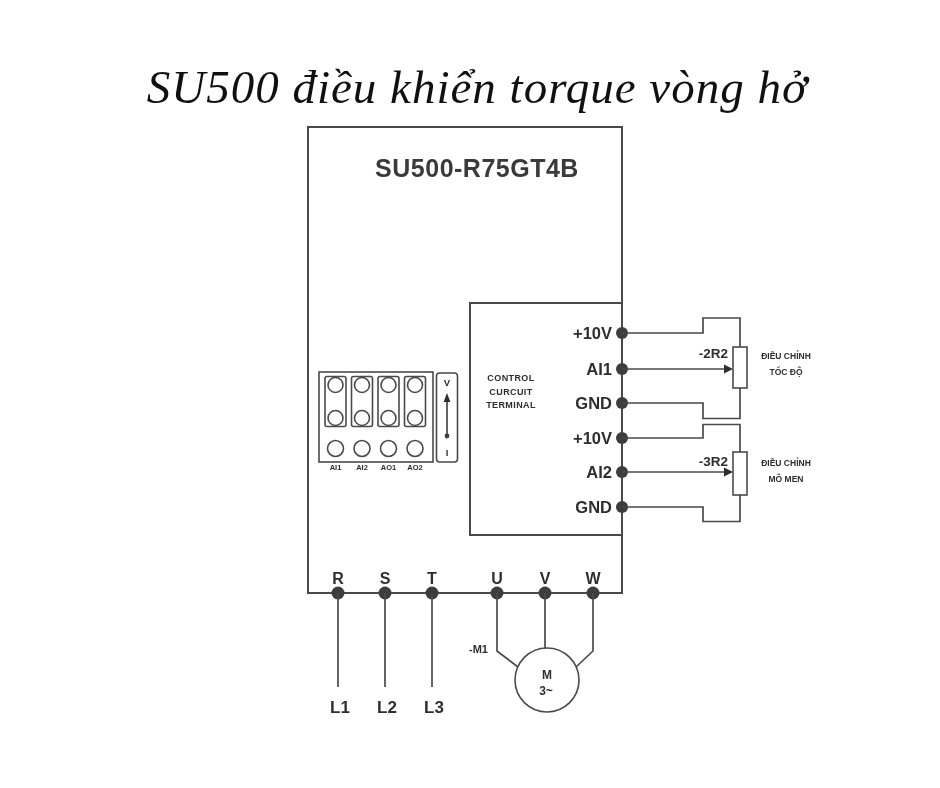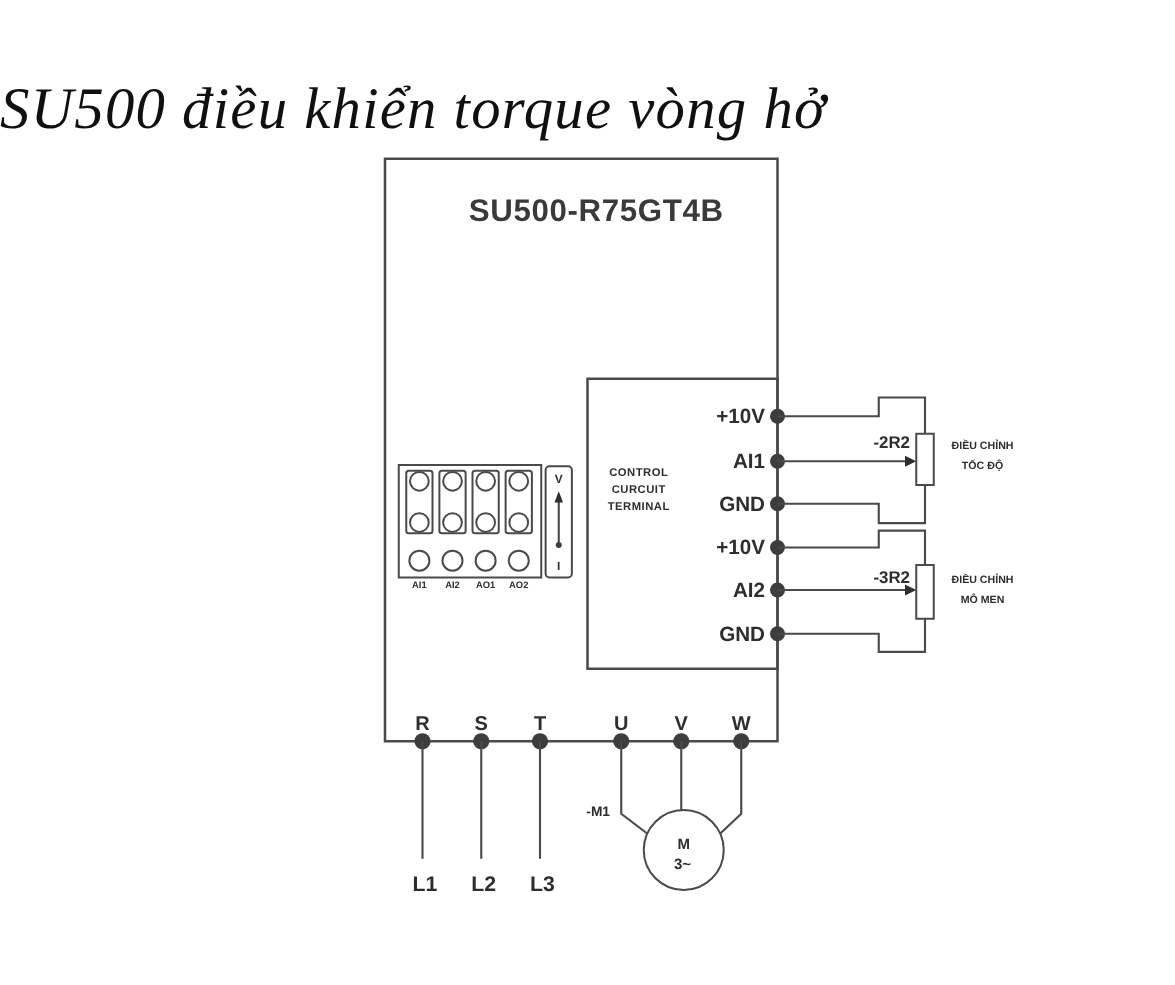--- a/index.html
+++ b/index.html
@@ -1,21 +1,21 @@
 <!DOCTYPE html>
 <html><head>
 <meta charset="utf-8">
 <style>
   html,body{margin:0;padding:0;}
   body{
     width:940px;height:788px;background:#ffffff;position:relative;overflow:hidden;
     font-family:"Liberation Sans","DejaVu Sans",sans-serif;
   }
   .title{
-    position:absolute;top:62px;left:0;width:808px;text-align:left;
+    position:absolute;top:62px;left:0;width:808px;text-align:right;
     font-family:"Liberation Serif","DejaVu Serif",serif;
     font-style:italic;font-size:47px;line-height:1.1;color:#101010;
     letter-spacing:1px;white-space:nowrap;
   }
   svg{position:absolute;left:0;top:0;}
   .ln{stroke:#4a4a4a;stroke-width:1.7;fill:none;}
   .bx{stroke:#4a4a4a;stroke-width:2;fill:none;}
   .bx2{stroke:#4a4a4a;stroke-width:1.6;fill:#ffffff;}
   .dot{fill:#3d3d3d;stroke:none;}
   .arw{fill:#2e2e2e;stroke:none;}

